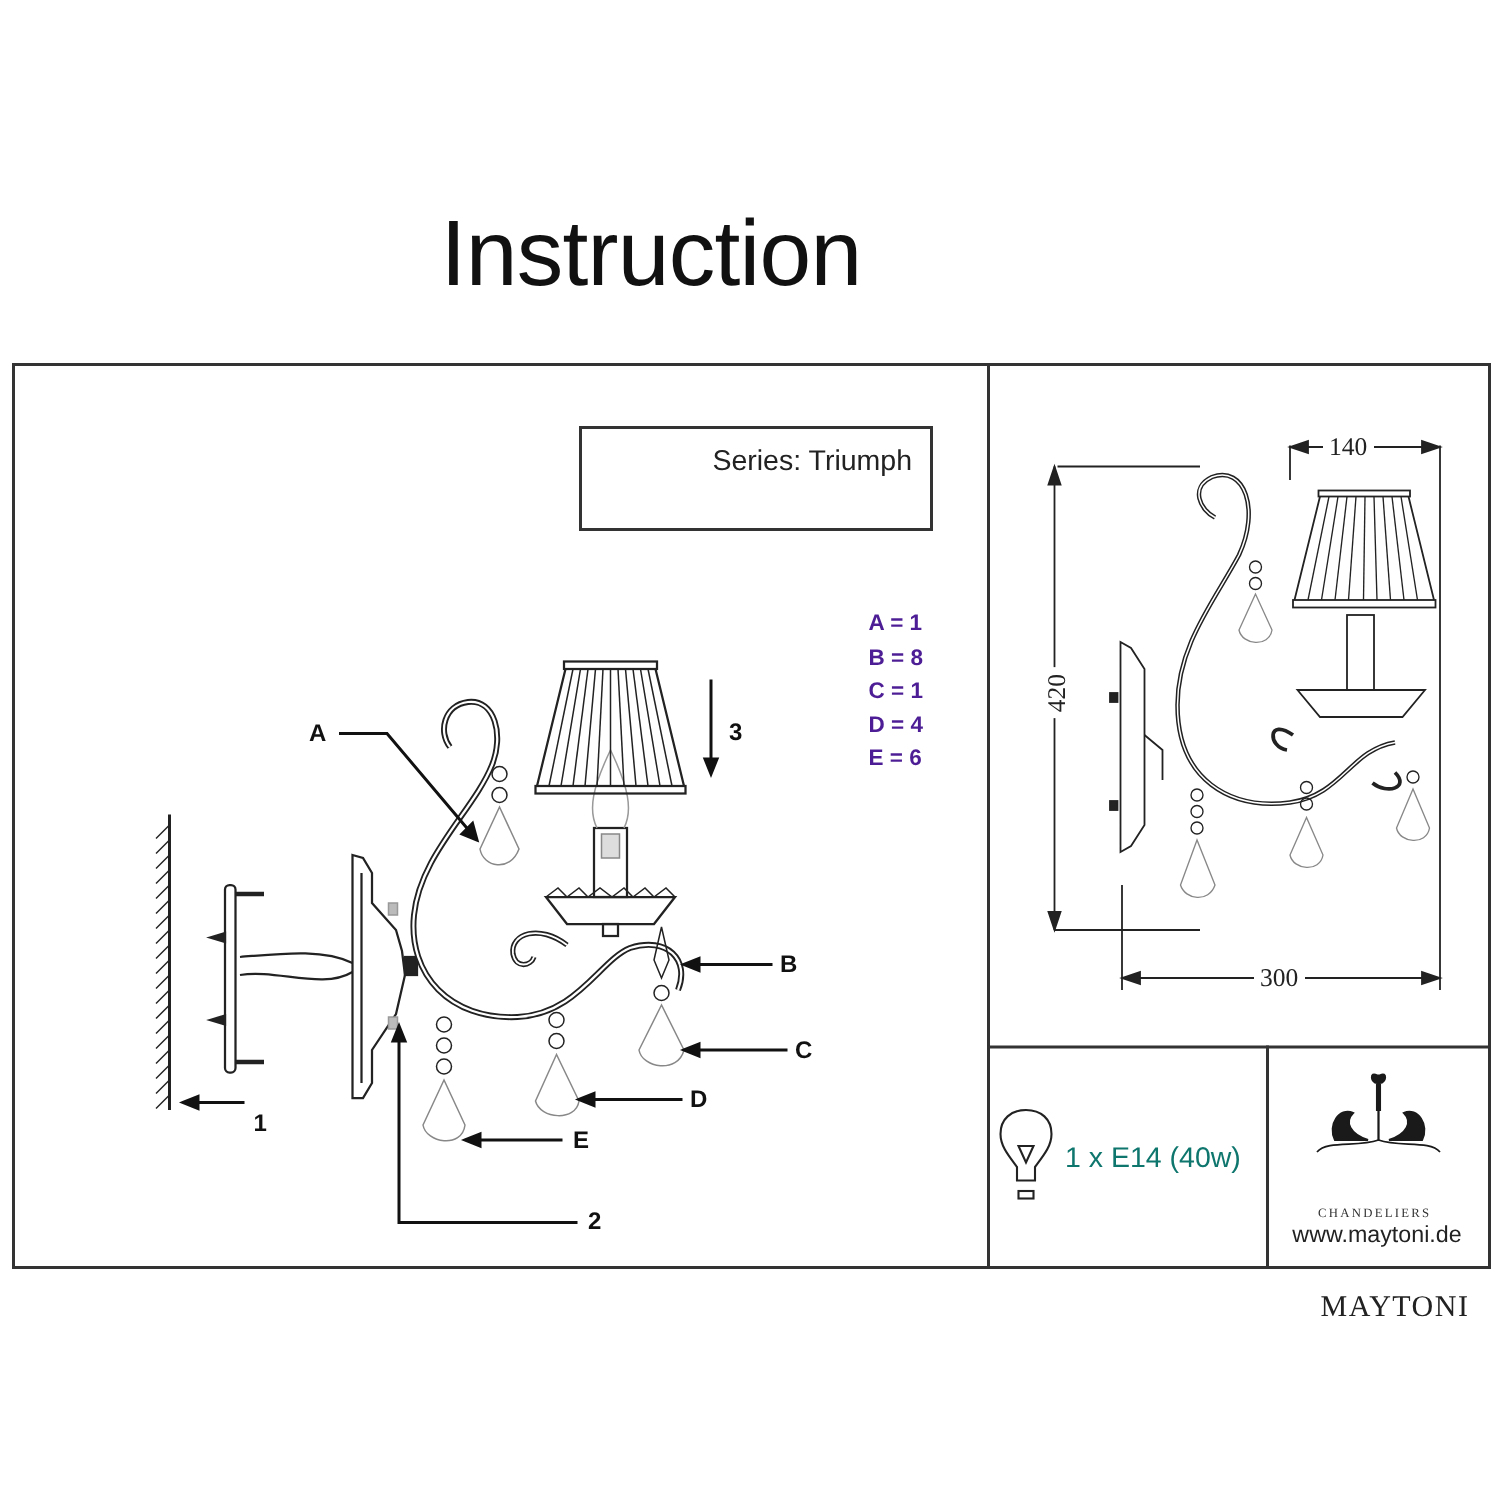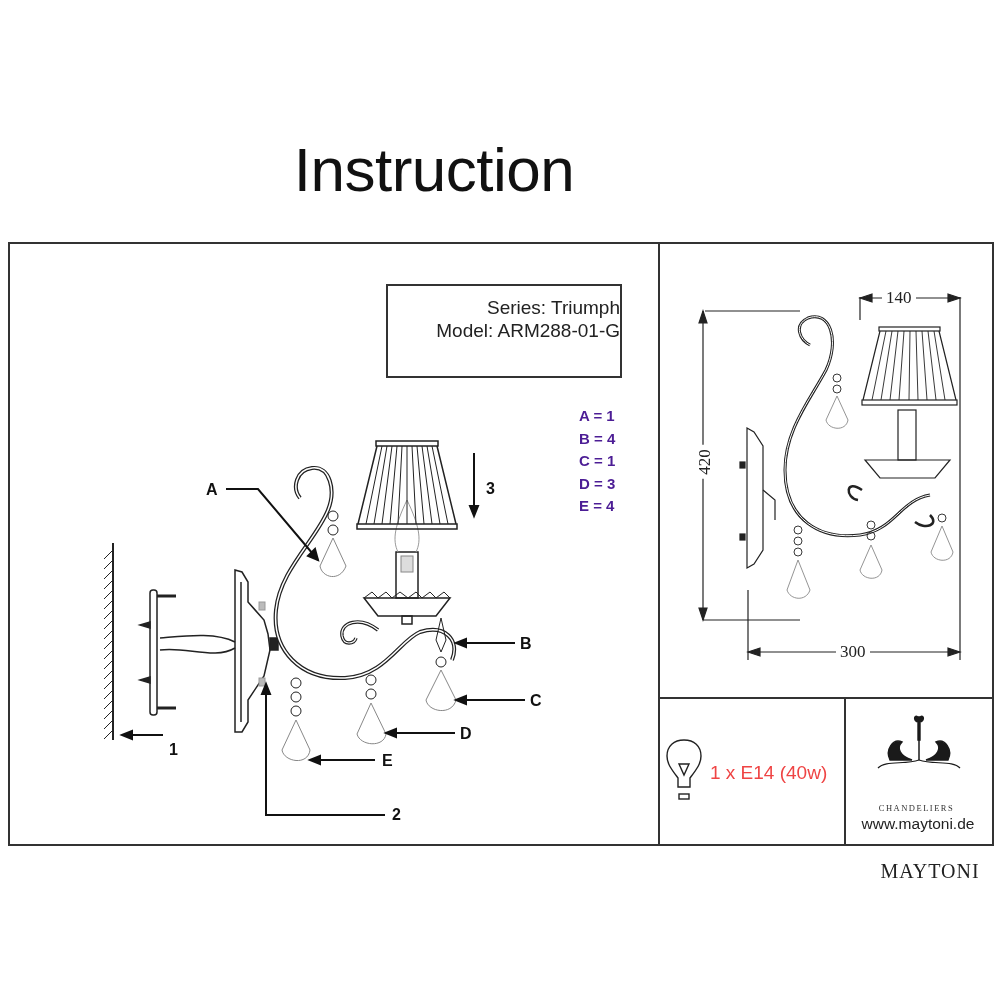--- a/index.html
+++ b/index.html
@@ -3,52 +3,51 @@
 <meta charset="utf-8">
 <style>
   html, body { margin:0; padding:0; background:#ffffff; }
   body { width:1000px; height:1000px; position:relative; overflow:hidden;
          font-family:"Liberation Sans", sans-serif; color:#1a1a1a; }
   .abs { position:absolute; }
   #title { left:0; width:868px; top:130px; text-align:center; font-size:62px; line-height:80px; letter-spacing:-0.5px; color:#111; }
   #frame { left:8px; top:242px; width:982px; height:600px; border:2px solid #333; box-sizing:content-box; }
   .vline { background:#333; width:2px; }
   .hline { background:#333; height:2px; }
-  #infobox { left:386px; top:284px; width:236px; height:94px; border:2px solid #333; text-align:right; padding-right:0; box-sizing:border-box; font-size:19px; line-height:23px; padding-top:10px; color:#222; }
+  #infobox { left:386px; top:284px; width:236px; height:70px; border:2px solid #333; text-align:right; padding-right:12px; box-sizing:border-box; font-size:19px; line-height:23px; padding-top:10px; color:#222; }
   #infobox div { white-space:nowrap; }
   #parts { left:579px; top:405px; font-size:15px; font-weight:bold; line-height:22.5px; color:#4c1d95; }
   .lbl { font-size:16px; font-weight:bold; color:#111; }
-  #lamp-text { left:710px; top:762px; font-size:19px; color:#ef4444; }
+  #lamp-text { left:710px; top:762px; font-size:19px; color:#0f766e; }
   #brand-name { left:844px; top:812px; width:172px; text-align:center; font-family:"Liberation Serif", serif; font-size:20px; letter-spacing:1px; color:#222;margin-top:48px; }
   #brand-sub { left:844px; top:803px; width:145px; text-align:center; font-family:"Liberation Serif", serif; font-size:8.5px; letter-spacing:1.5px; color:#333; }
   #brand-url { left:844px; top:815px; width:148px; text-align:center; font-size:15.5px; color:#222; }
   .dim { font-family:"Liberation Serif", serif; font-size:17px; color:#222; background:#fff; padding:0 4px; }
   svg { position:absolute; left:0; top:0; }
 </style>
 </head>
 <body>
 
 <div id="title" class="abs">Instruction</div>
 
 <div id="frame" class="abs"></div>
 <div class="abs vline" style="left:658px;top:242px;height:602px;"></div>
 <div class="abs hline" style="left:658px;top:697px;width:334px;"></div>
 <div class="abs vline" style="left:844px;top:697px;height:147px;"></div>
 
 <div id="infobox" class="abs">
   <div>Series: Triumph</div>
-  <div>Model: ARM288-01-G</div>
 </div>
 
 <div id="parts" class="abs">
   <div>A = 1</div>
-  <div>B = 4</div>
+  <div>B = 8</div>
   <div>C = 1</div>
-  <div>D = 3</div>
-  <div>E = 4</div>
+  <div>D = 4</div>
+  <div>E = 6</div>
 </div>
 
 <svg width="1000" height="1000" fill="none" stroke="#222" stroke-width="1.5">
 
   <g>
     <line x1="113" y1="543" x2="113" y2="740" stroke-width="2"></line>
     <g stroke-width="1">
       <line x1="113" y1="550" x2="104" y2="559"></line>
         <line x1="113" y1="560" x2="104" y2="569"></line>
       <line x1="113" y1="570" x2="104" y2="579"></line>

